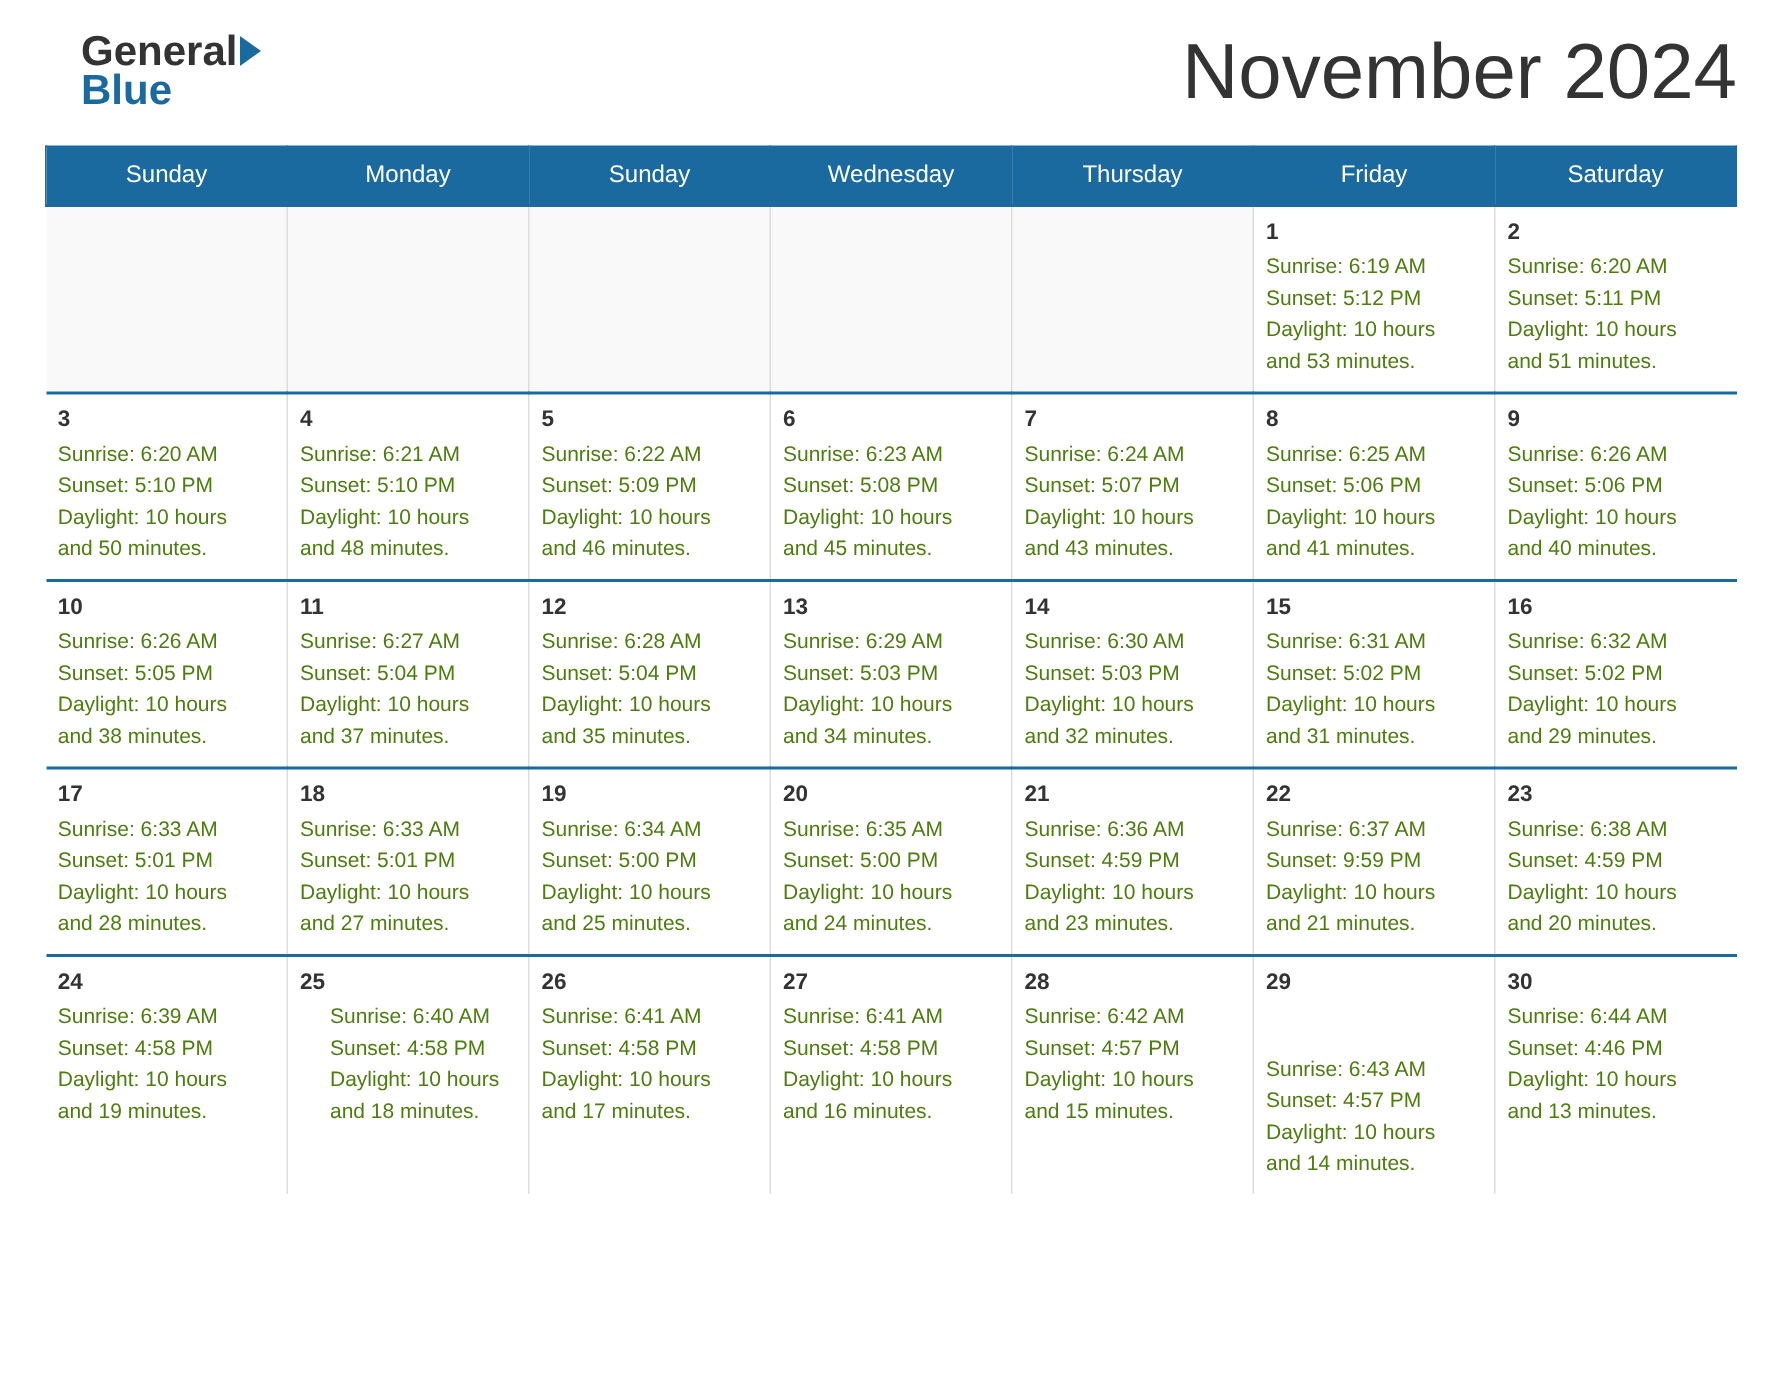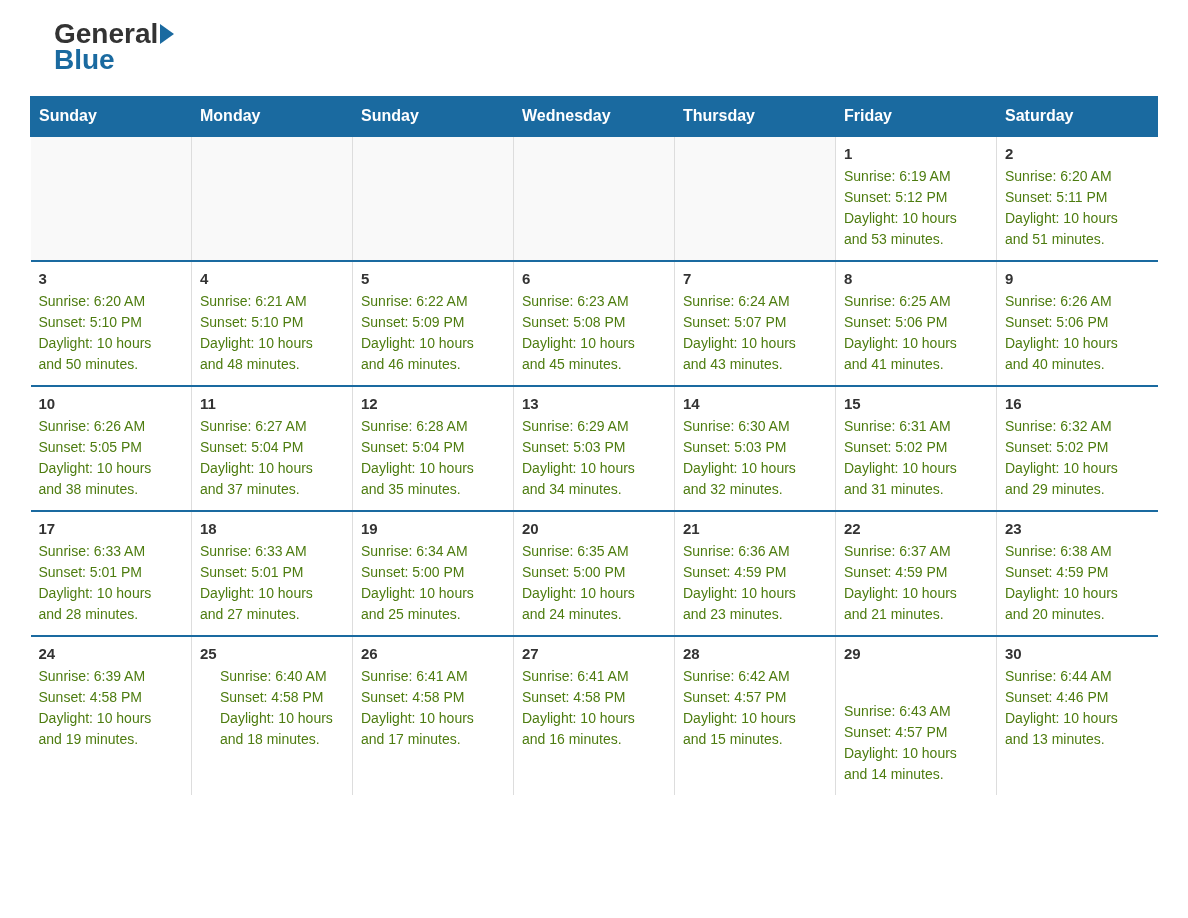--- a/index.html
+++ b/index.html
@@ -65,23 +65,23 @@
     }
     .calendar-table {
       width: 100%;
       border-collapse: collapse;
       table-layout: fixed;
     }
     .calendar-table thead tr th {
       background-color: #1a6aa0;
       color: #fff;
       font-size: 16px;
-      font-weight: bold;
+      font-weight: normal;
       padding: 10px 8px;
-      text-align: left;
+      text-align: center;
       border: 1px solid #1a6aa0;
     }
     .calendar-table tbody tr {
       border-top: 2px solid #1a6aa0;
     }
     .calendar-table tbody tr td {
       vertical-align: top;
       padding: 8px 8px 10px 8px;
       font-size: 12.5px;
       color: #333;
@@ -111,20 +111,21 @@
 
 <div class="header">
   <div class="logo">
     <div class="logo-top">
       <span class="general">General</span>
       <span class="arrow"></span>
     </div>
     <div class="logo-bottom">Blue</div>
   </div>
   <div class="title-area">
+    <div class="month-title">November 2024</div>
   </div>
 </div>
 
 <table class="calendar-table">
   <thead>
     <tr>
       <th>Sunday</th>
       <th>Monday</th>
       <th>Sunday</th>
       <th>Wednesday</th>
@@ -289,21 +290,21 @@
         <td>
           <div class="day-number">21</div>
           <div class="day-info" style="white-space: pre-line;">Sunrise: 6:36 AM
 Sunset: 4:59 PM
 Daylight: 10 hours
 and 23 minutes.</div>
         </td>
         <td>
           <div class="day-number">22</div>
           <div class="day-info" style="white-space: pre-line;">Sunrise: 6:37 AM
-Sunset: 4:59 PM
+Sunset: 9:59 PM
 Daylight: 10 hours
 and 21 minutes.</div>
         </td>
         <td>
           <div class="day-number">23</div>
           <div class="day-info" style="white-space: pre-line;">Sunrise: 6:38 AM
 Sunset: 4:59 PM
 Daylight: 10 hours
 and 20 minutes.</div>
         </td>

